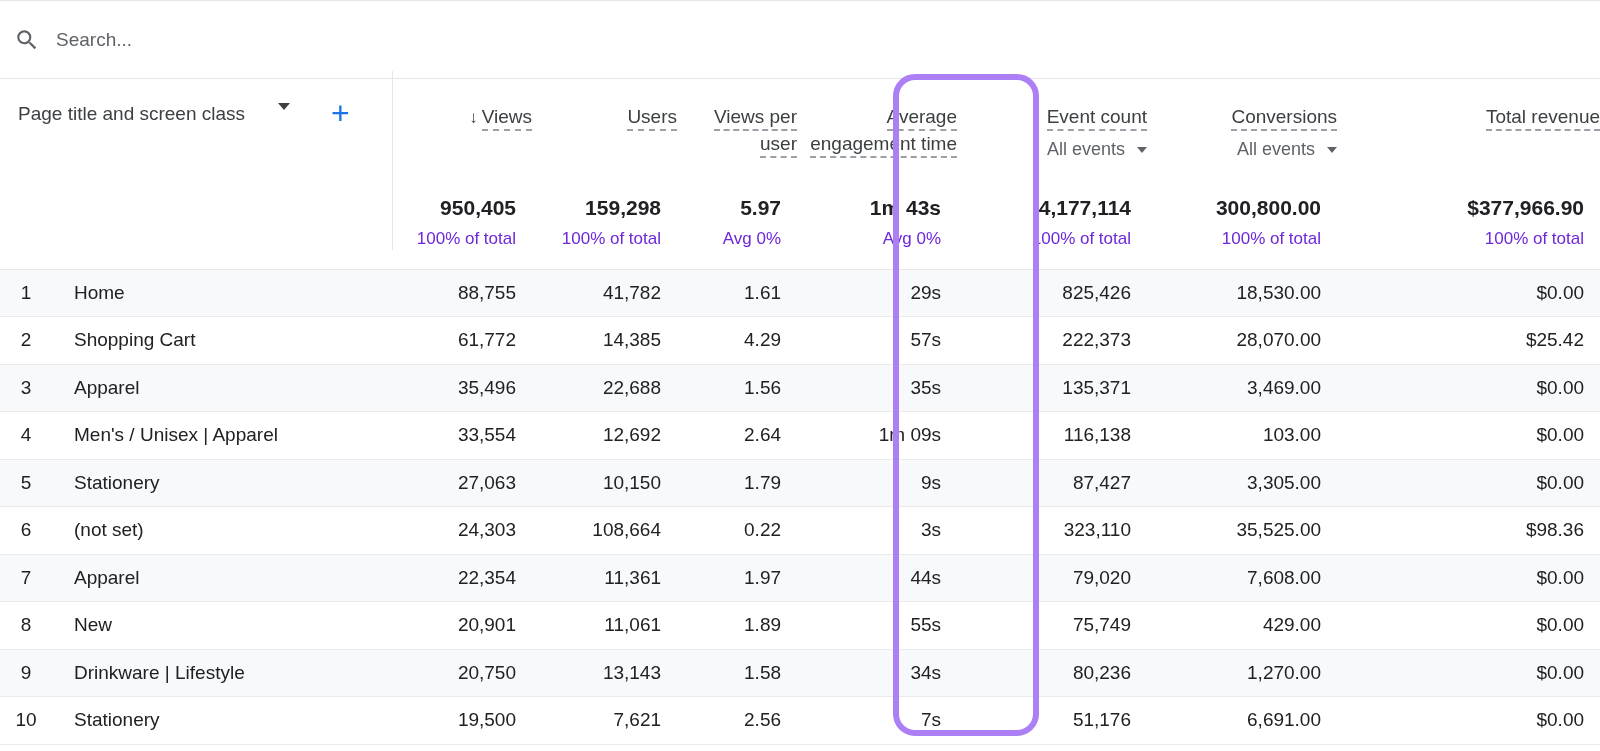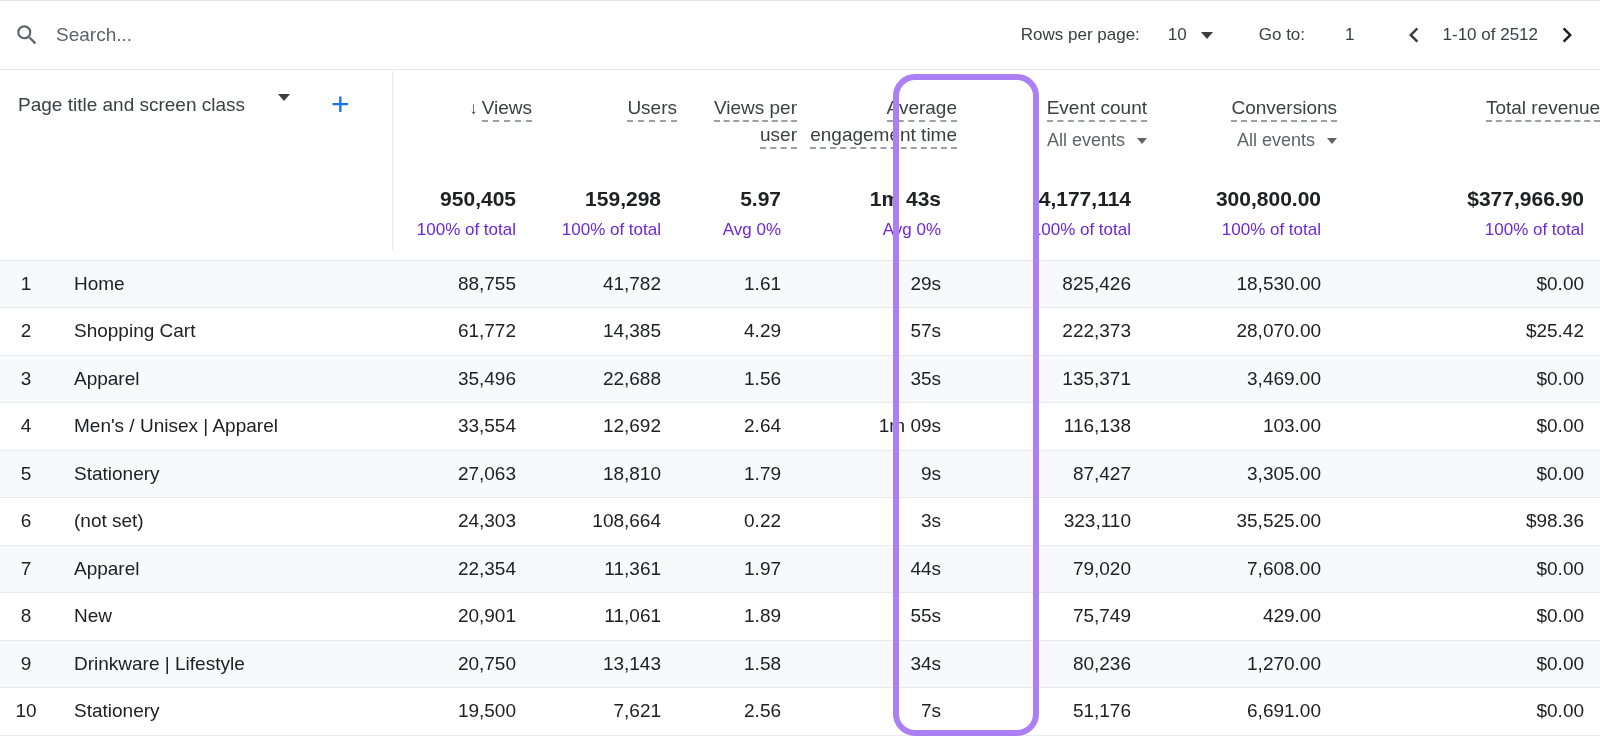--- a/index.html
+++ b/index.html
@@ -14,21 +14,21 @@
   .app {
     position: relative;
     width: 1600px;
     height: 751px;
     background: #ffffff;
   }
 
   
   .toolbar {
     position: relative;
-    height: 70px;
+    height: 79px;
     border-top: 1px solid #e4e6e8;
     border-bottom: 1px solid #e4e6e8;
     display: flex;
     align-items: center;
     padding: 0 16px 0 14px;
   }
   .search-wrap {
     display: flex;
     align-items: center;
     gap: 16px;
@@ -254,36 +254,20 @@
 <div class="app">
 
   <div class="toolbar">
     <div class="search-wrap">
       <svg class="search-icon" viewBox="0 0 24 24">
         <path d="M15.5 14h-.79l-.28-.27A6.47 6.47 0 0 0 16 9.5 6.5 6.5 0 1 0 9.5 16c1.61 0 3.09-.59 4.23-1.57l.27.28v.79l5 4.99L20.49 19l-4.99-5zm-6 0C7.01 14 5 11.99 5 9.5S7.01 5 9.5 5 14 7.01 14 9.5 11.99 14 9.5 14z" fill="#5f6368"></path>
       </svg>
       <input class="search-input" type="text" placeholder="Search..." value="" style="">
     </div>
 
-    <div class="pager">
-      <span class="pager-label">Rows per page:</span>
-      <span class="rpp-value">10</span>
-      <span class="caret-dark"></span>
-
-      <span class="pager-label goto-label">Go to:</span>
-      <span class="goto-value">1</span>
-
-      <svg class="chev chev-left" viewBox="0 0 24 24">
-        <path d="M15.41 7.41 14 6l-6 6 6 6 1.41-1.41L10.83 12z" fill="#3c4043"></path>
-      </svg>
-      <span class="range-text">1-10 of 2512</span>
-      <svg class="chev chev-right" viewBox="0 0 24 24">
-        <path d="M10 6 8.59 7.41 13.17 12l-4.58 4.59L10 18l6-6z" fill="#202124"></path>
-      </svg>
-    </div>
   </div>
 
   <div class="vsep"></div>
 
   <div class="highlight-box"></div>
 
   <table class="rep">
     <colgroup>
       <col class="c-rank">
         <col class="c-dim">
@@ -416,21 +400,21 @@
         <td class="num">1m 09s</td>
         <td class="num">116,138</td>
         <td class="num">103.00</td>
         <td class="num">$0.00</td>
       </tr>
 
       <tr class="drow alt">
         <td class="rank">5</td>
         <td class="dimname">Stationery</td>
         <td class="num">27,063</td>
-        <td class="num">18,810</td>
+        <td class="num">10,150</td>
         <td class="num">1.79</td>
         <td class="num">9s</td>
         <td class="num">87,427</td>
         <td class="num">3,305.00</td>
         <td class="num">$0.00</td>
       </tr>
 
       <tr class="drow">
         <td class="rank">6</td>
         <td class="dimname">(not set)</td>

